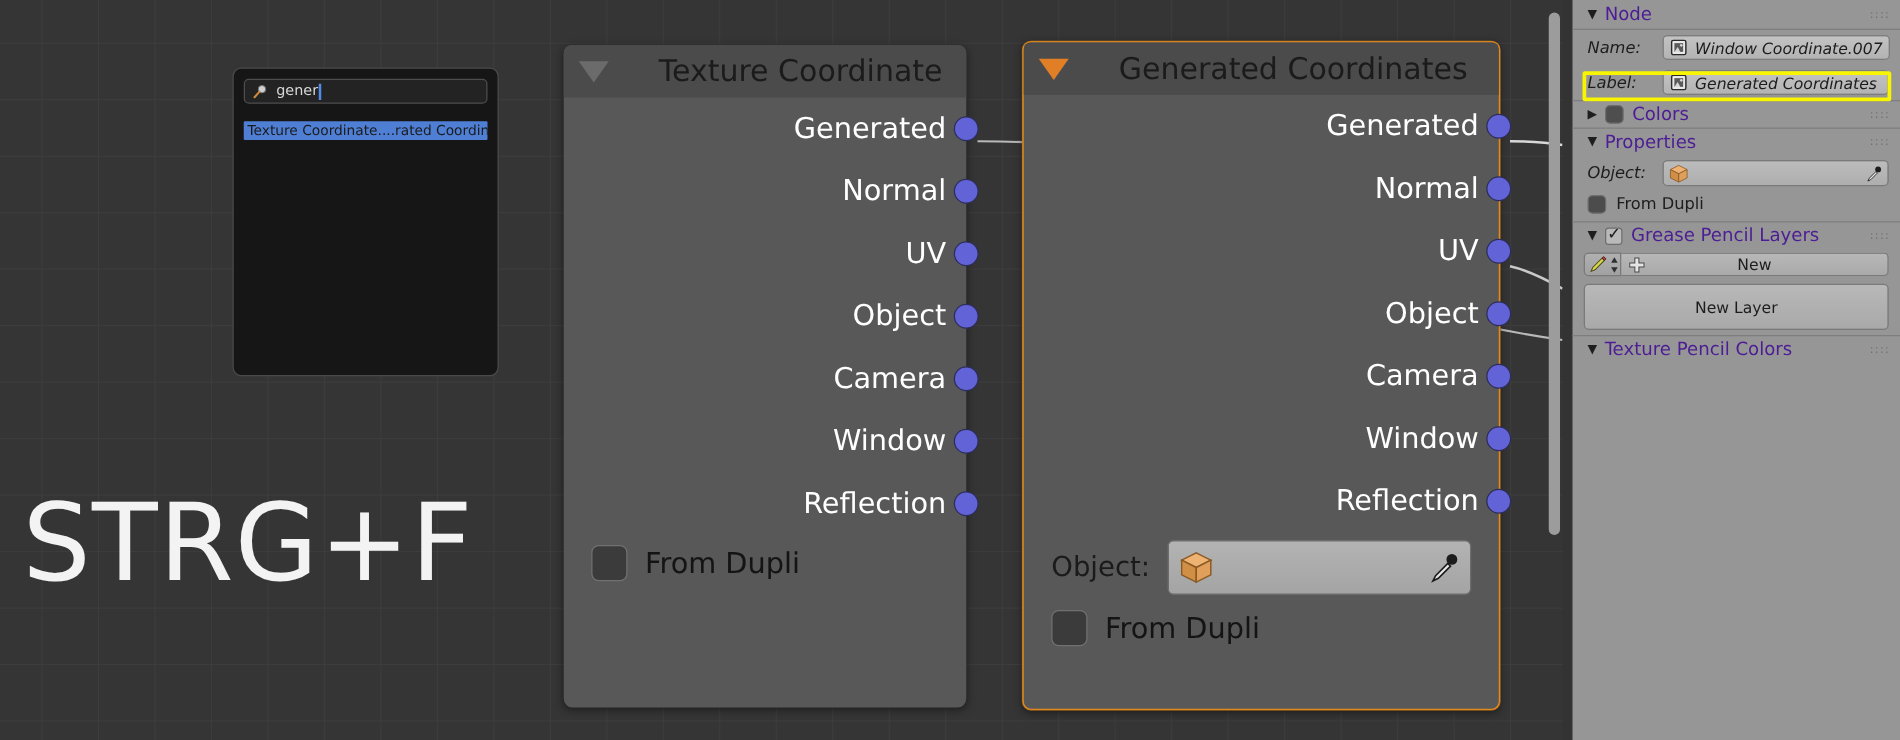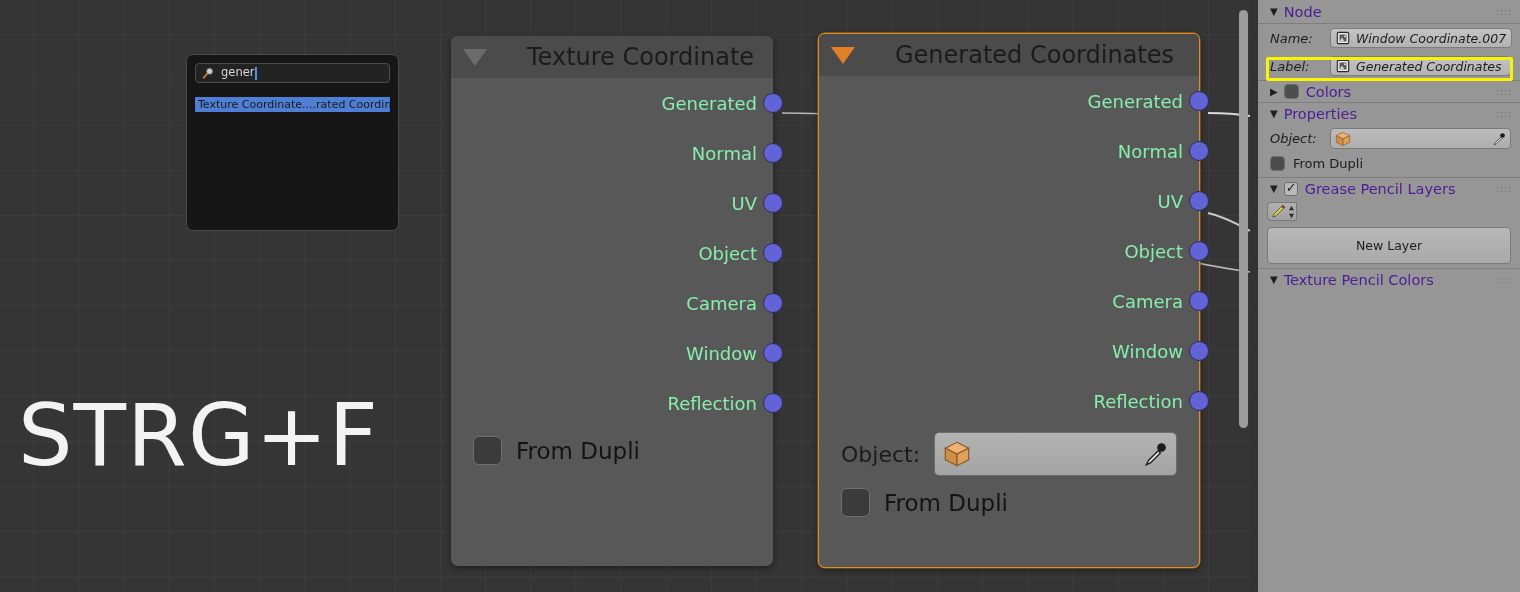--- a/index.html
+++ b/index.html
@@ -68,21 +68,21 @@
     white-space: nowrap;
   }
   .node-body { position: relative; padding-bottom: 6px; }
 
   .sock-row {
     height: 50px;
     display: flex; align-items: center; justify-content: flex-end;
     padding-right: 16px;
     position: relative;
   }
-  .sock-label { font-size: 18px; color: #86efac; white-space: nowrap; }
+  .sock-label { font-size: 23px; color: #ffffff; white-space: nowrap; }
   .sock-dot {
     position: absolute; right: -10px; top: 50%;
     transform: translateY(-50%);
     width: 20px; height: 20px; border-radius: 50%;
     background: #6363d8; border: 1px solid #2d2d5a;
   }
 
   .prop-row { display: flex; align-items: center; padding: 6px 22px 4px 22px; }
   .prop-label { font-size: 22px; color: #1b1b1b; white-space: nowrap; }
   .obj-field {
@@ -99,21 +99,21 @@
   .chk {
     width: 29px; height: 29px; border-radius: 6px;
     background: #3b3b3b; border: 1px solid #707070;
     margin-right: 14px; flex: none;
   }
   .check-label { font-size: 23px; color: #141414; }
 
   
   .search-pop {
     position: absolute; left: 186px; top: 54px;
-    width: 213px; height: 177px;
+    width: 213px; height: 247px;
     background: #161616;
     border: 1px solid #4a4a4a;
     border-radius: 7px;
     padding: 8px;
   }
   .search-field {
     height: 20px; background: #232323;
     border: 1px solid #4d4d4d; border-radius: 4px;
     display: flex; align-items: center; padding: 0 6px;
     position: relative;
@@ -448,20 +448,26 @@
       <div class="pencil-btn">
         <svg width="17" height="15" viewBox="0 0 24 24">
           <path d="M3 21 L5 16 L17 4 L20 7 L8 19 Z" fill="#d8d84a" stroke="#4a4a1c" stroke-width="1.3"></path>
           <path d="M17 4 L20 7 L22 5 L19 2 Z" fill="#c04040" stroke="#4a1c1c" stroke-width="1.2"></path>
         </svg>
         <svg width="7" height="14" viewBox="0 0 8 16">
           <polygon points="4,1 7,6 1,6" fill="#2f2f2f"></polygon>
           <polygon points="4,15 7,10 1,10" fill="#2f2f2f"></polygon>
         </svg>
       </div>
+      <div class="new-btn">
+        <svg class="plus-ico" viewBox="0 0 16 16">
+          <polygon points="6,1 10,1 10,6 15,6 15,10 10,10 10,15 6,15 6,10 1,10 1,6 6,6" fill="#e6e6e6" stroke="#4a4a4a" stroke-width="1"></polygon>
+        </svg>
+        <span>New</span>
+      </div>
     </div>
 
     <div class="newlayer-btn">
       <span>New Layer</span>
     </div>
 
     <div class="sub-header" style="margin-top:4px;">
       <span class="ph-tri">▼</span>
       <span class="ph-title">Texture Pencil Colors</span>
       <span class="grip">::::</span>

